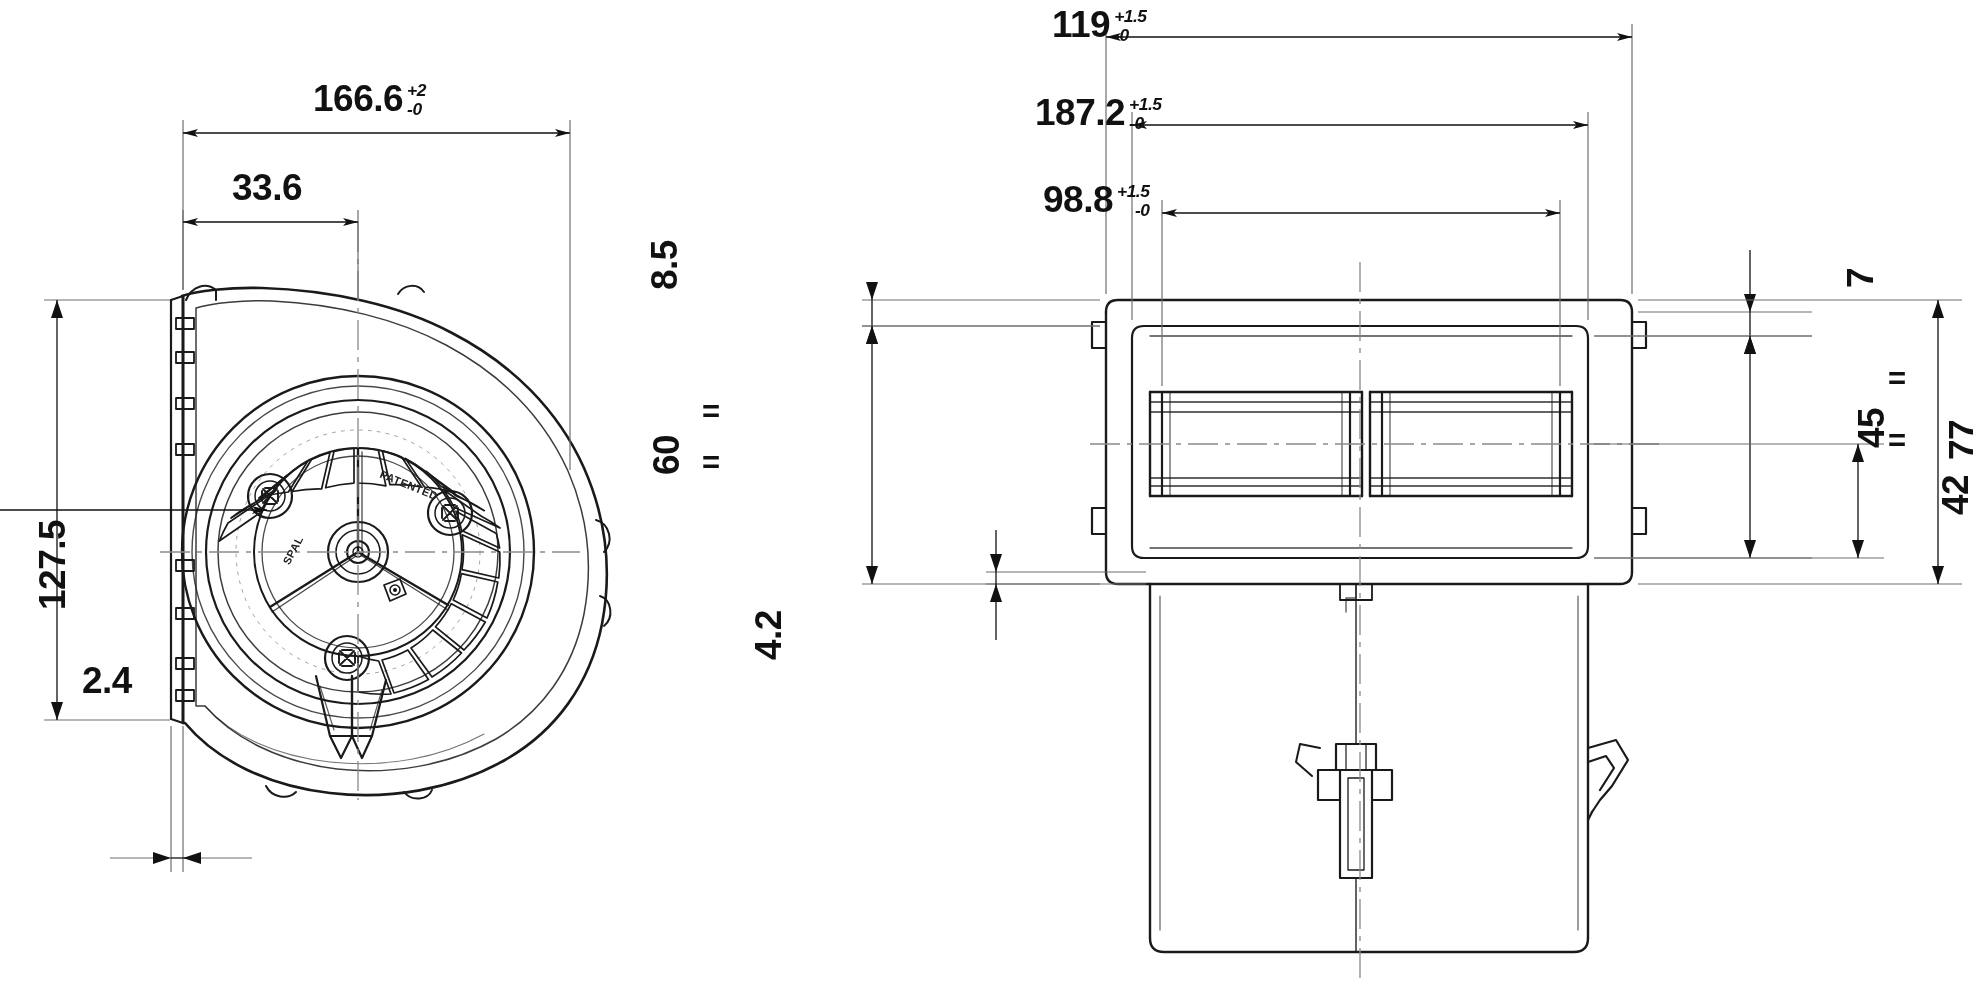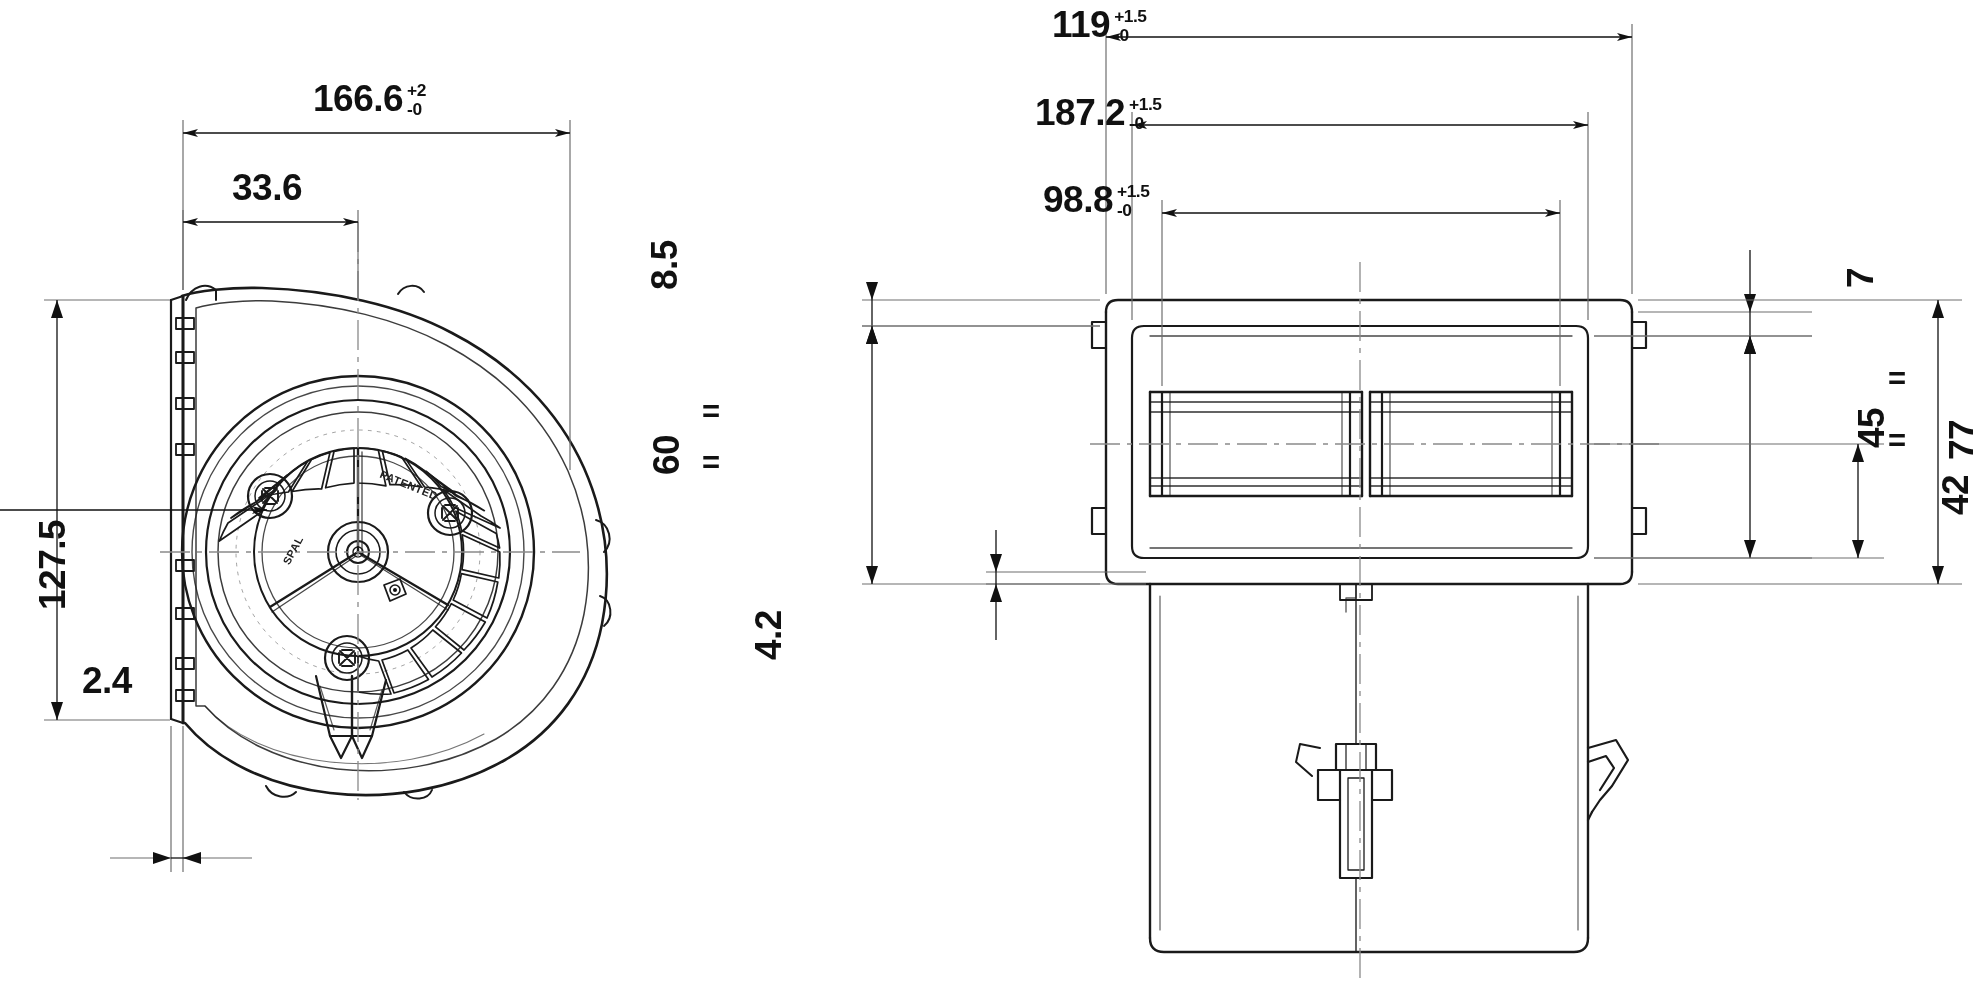--- a/index.html
+++ b/index.html
@@ -24,21 +24,21 @@
   .tol{
     display:inline-block;
     vertical-align:middle;
     font-size:0.47em;
     line-height:1.02;
     font-weight:bold;
     margin-left:4px;
     position:relative;
     top:-1px;
   }
-  .tol span{display:block;}
+  .tol span{display:block;font-style:italic;}
   .tol .lo{margin-top:1px;}
   .eqmark{
     position:absolute;
     font-weight:bold;
     color:#111;
     line-height:1;
   }
 </style>
 </head>
 <body>
@@ -379,21 +379,21 @@
 <div class="dimtext" style="left:278px;top:545px;font-size:11px;font-weight:bold;transform:rotate(-62deg);letter-spacing:0.5px;color:#222;">SPAL</div>
 
 <div class="dimtext" style="left:1052px;top:6px;font-size:37px;">
   <span>119</span><span class="tol"><span class="hi">+1.5</span><span class="lo">-0</span></span>
 </div>
 
 <div class="dimtext" style="left:1035px;top:94px;font-size:37px;">
   <span>187.2</span><span class="tol"><span class="hi">+1.5</span><span class="lo">-0</span></span>
 </div>
 
-<div class="dimtext" style="left:1043px;top:181px;font-size:37px;">
+<div class="dimtext" style="left:1043px;top:181px;font-size:37px;text-align:right;">
   <span>98.8</span><span class="tol"><span class="hi">+1.5</span><span class="lo">-0</span></span>
 </div>
 
 <div class="dimtext v-rot" style="left:646px;top:290px;font-size:37px;transform:rotate(-90deg);">8.5</div>
 
 <div class="dimtext v-rot" style="left:648px;top:475px;font-size:37px;transform:rotate(-90deg);">60</div>
 
 <div class="dimtext v-rot" style="left:750px;top:660px;font-size:37px;transform:rotate(-90deg);">4.2</div>
 
 <div class="dimtext v-rot" style="left:1842px;top:288px;font-size:37px;transform:rotate(-90deg);">7</div>

